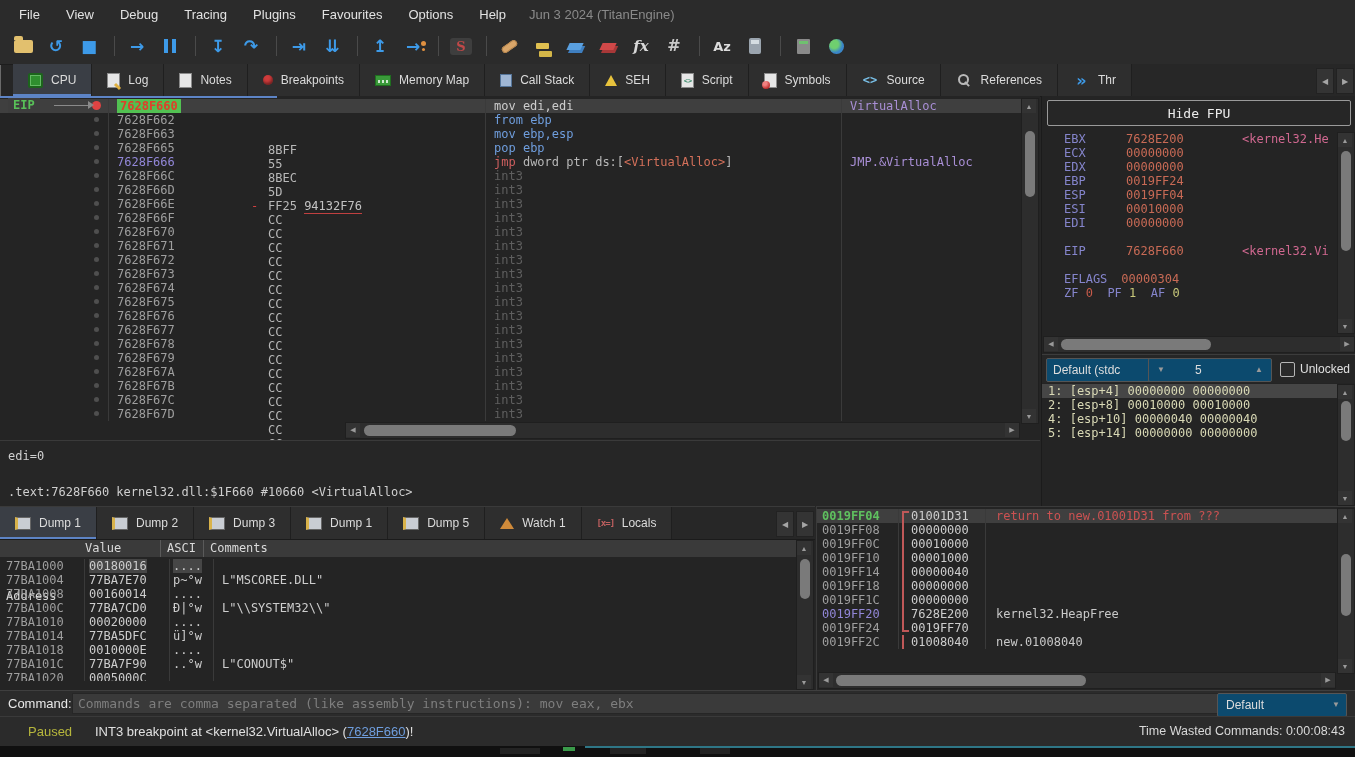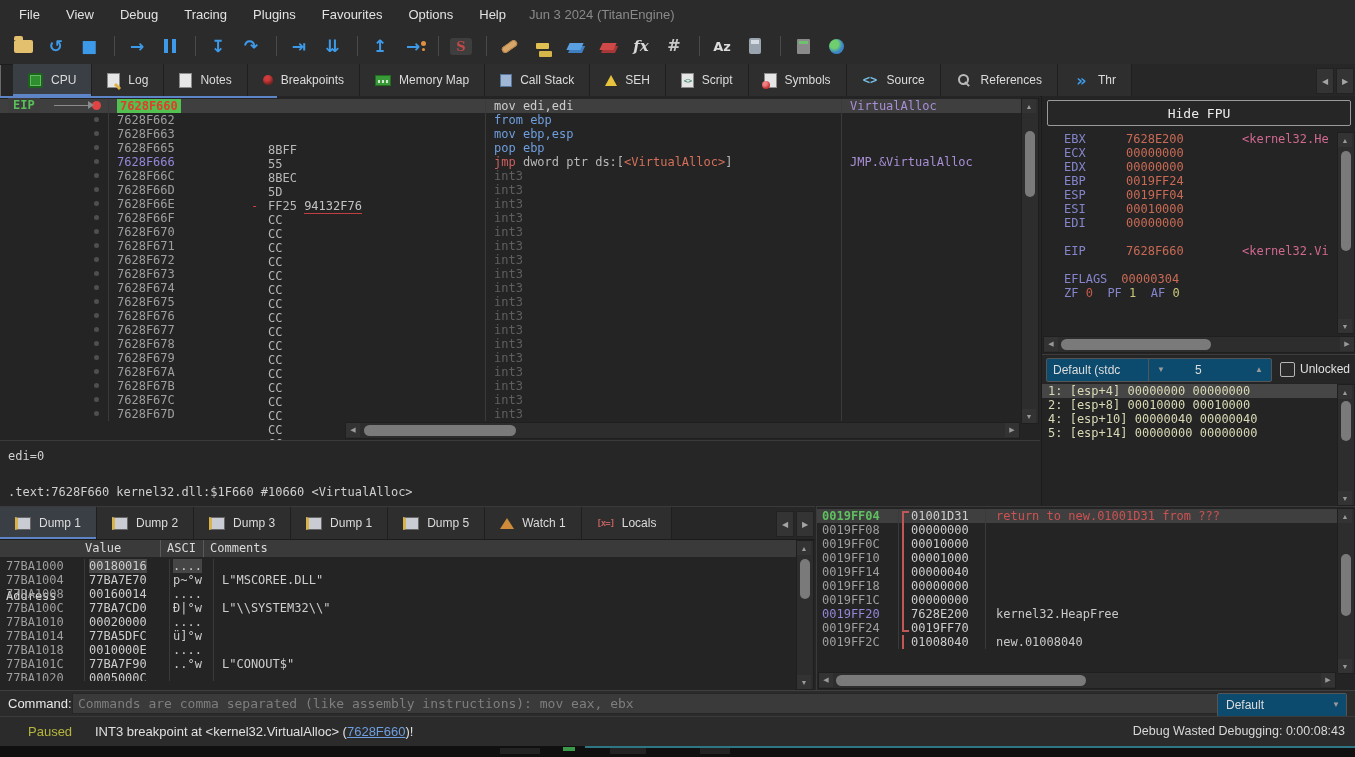--- a/index.html
+++ b/index.html
@@ -529,21 +529,21 @@
       <span>Default</span>
       <span class="arr">▼</span>
     </div>
   </div>
 
   <div id="statusbar">
     <div id="paused">Paused</div>
     <div id="statusmsg">
       <span>INT3 breakpoint at &lt;kernel32.VirtualAlloc&gt; (</span><span class="lnk">7628F660</span><span>)!</span>
     </div>
-    <div id="timewasted">Debug Wasted Debugging: 0:00:08:43</div>
+    <div id="timewasted">Time Wasted Commands: 0:00:08:43</div>
   </div>
 
   <div id="taskstrip">
     <div class="teal"></div>
     <div class="blk" style="left:500px;width:40px;"></div>
     <div class="blk" style="left:610px;width:36px;"></div>
     <div class="blk" style="left:700px;width:30px;"></div>
     <div class="grn"></div>
   </div>
 

